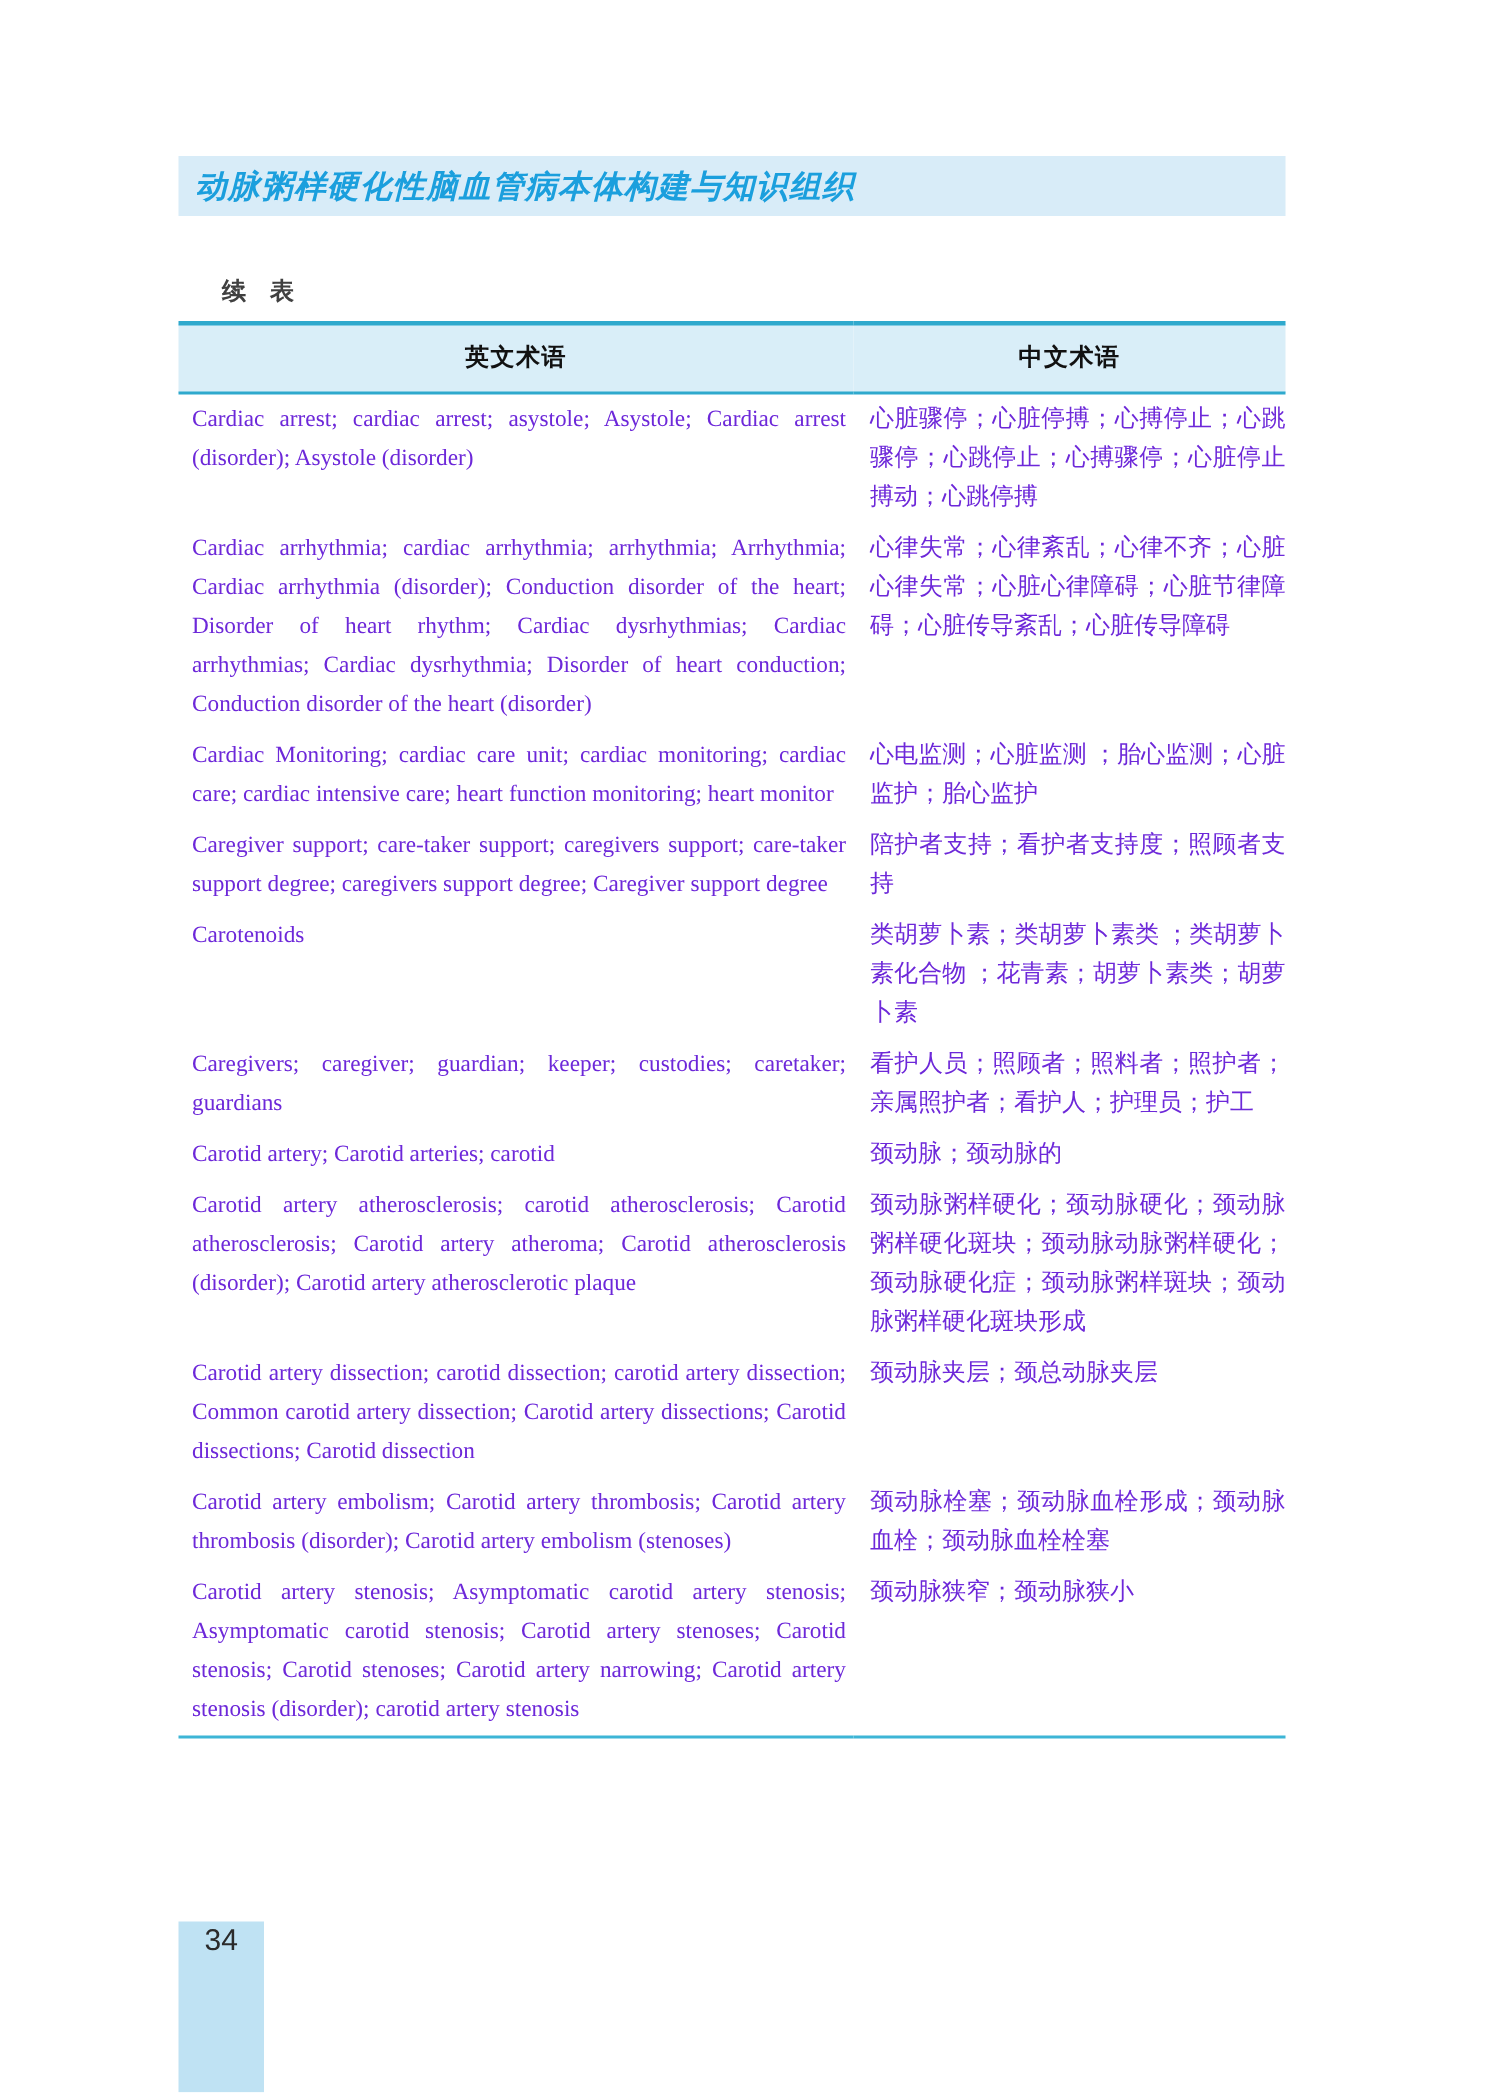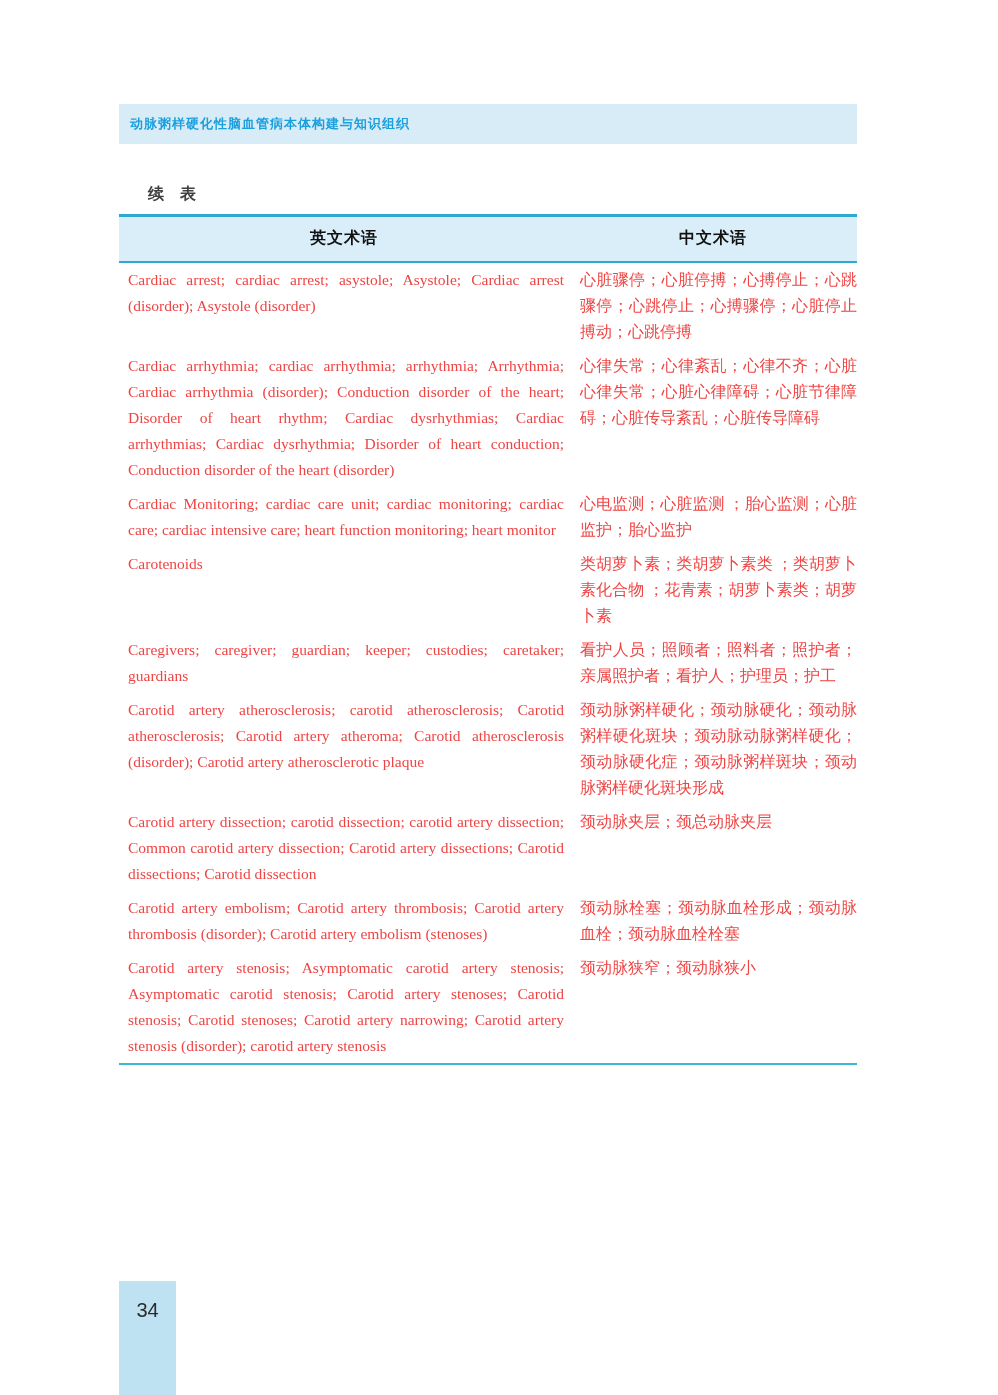--- a/index.html
+++ b/index.html
@@ -19,24 +19,25 @@
     width: 738px;
     height: 40px;
     background: var(--band_bg, #d8ecf8);
     display: flex;
     align-items: center;
     padding-left: 11px;
   }
   .header-title {
     font-family: "Liberation Sans", "DejaVu Sans", sans-serif;
     font-weight: 700;
-    font-size: 13px;
+    font-size: 21px;
     color: var(--accent_blue, #1b9fdd);
     letter-spacing: 1px;
     white-space: nowrap;
+    font-style: italic;
   }
   .continued {
     position: absolute;
     left: 148px;
     top: 184px;
     font-family: "Liberation Serif", "DejaVu Serif", serif;
     font-weight: 700;
     font-size: 16px;
     color: #404040;
   }
@@ -62,36 +63,36 @@
     color: #111111;
     text-align: center;
     vertical-align: middle;
     letter-spacing: 1px;
   }
   .terms-table tbody td {
     vertical-align: top;
     font-size: 15.5px;
     line-height: 26px;
     text-align: justify;
-    color: #ef4444;
+    color: #6d28d9;
   }
   .terms-table tbody td.en { padding: 4px 5px 4px 9px; }
   .terms-table tbody td.zh { padding: 4px 0 4px 11px; font-size: 16px; }
   .footer-box {
     position: absolute;
     left: 119px;
     top: 1281px;
     width: 57px;
     height: 114px;
     background: var(--footer_bg, #bfe2f3);
     text-align: center;
   }
   .footer-box .page-num {
     display: inline-block;
-    margin-top: 18px;
+    margin-top: 2px;
     font-family: "Liberation Sans", "DejaVu Sans", sans-serif;
     font-size: 20px;
     color: #2b2b2b;
   }
 </style>
 </head>
 <body>
 
 <div class="page">
 
@@ -122,31 +123,39 @@
         <tr>
           <td class="en">Cardiac arrhythmia; cardiac arrhythmia; arrhythmia; Arrhythmia; Cardiac arrhythmia (disorder); Conduction disorder of the heart; Disorder of heart rhythm; Cardiac dysrhythmias; Cardiac arrhythmias; Cardiac dysrhythmia; Disorder of heart conduction; Conduction disorder of the heart (disorder)</td>
           <td class="zh">心律失常；心律紊乱；心律不齐；心脏心律失常；心脏心律障碍；心脏节律障碍；心脏传导紊乱；心脏传导障碍</td>
         </tr>
 
         <tr>
           <td class="en">Cardiac Monitoring; cardiac care unit; cardiac monitoring; cardiac care; cardiac intensive care; heart function monitoring; heart monitor</td>
           <td class="zh">心电监测；心脏监测 ；胎心监测；心脏监护；胎心监护</td>
         </tr>
 
+        <tr>
+          <td class="en">Caregiver support; care-taker support; caregivers support; care-taker support degree; caregivers support degree; Caregiver support degree</td>
+          <td class="zh">陪护者支持；看护者支持度；照顾者支持</td>
+        </tr>
 
         <tr>
           <td class="en">Carotenoids</td>
           <td class="zh">类胡萝卜素；类胡萝卜素类 ；类胡萝卜素化合物 ；花青素；胡萝卜素类；胡萝卜素</td>
         </tr>
 
         <tr>
           <td class="en">Caregivers; caregiver; guardian; keeper; custodies; caretaker; guardians</td>
           <td class="zh">看护人员；照顾者；照料者；照护者；亲属照护者；看护人；护理员；护工</td>
         </tr>
 
+        <tr>
+          <td class="en">Carotid artery; Carotid arteries; carotid</td>
+          <td class="zh">颈动脉；颈动脉的</td>
+        </tr>
 
         <tr>
           <td class="en">Carotid artery atherosclerosis; carotid atherosclerosis; Carotid atherosclerosis; Carotid artery atheroma; Carotid atherosclerosis (disorder); Carotid artery atherosclerotic plaque</td>
           <td class="zh">颈动脉粥样硬化；颈动脉硬化；颈动脉粥样硬化斑块；颈动脉动脉粥样硬化；颈动脉硬化症；颈动脉粥样斑块；颈动脉粥样硬化斑块形成</td>
         </tr>
 
         <tr>
           <td class="en">Carotid artery dissection; carotid dissection; carotid artery dissection; Common carotid artery dissection; Carotid artery dissections; Carotid dissections; Carotid dissection</td>
           <td class="zh">颈动脉夹层；颈总动脉夹层</td>
         </tr>

